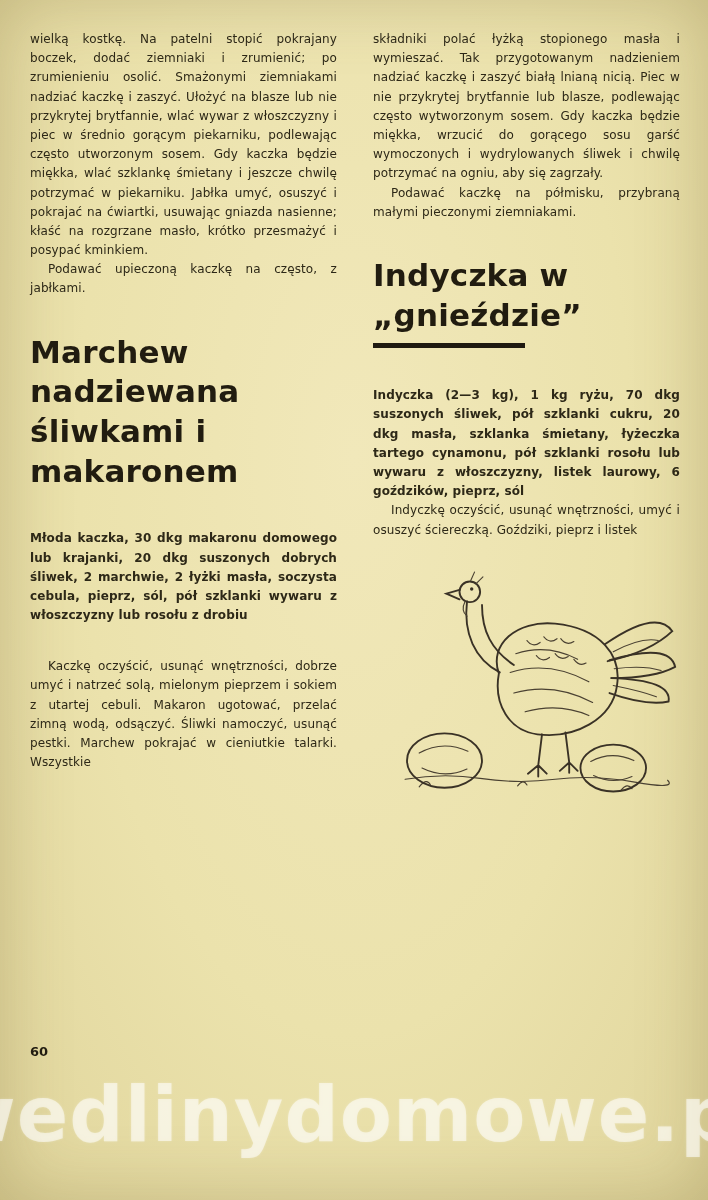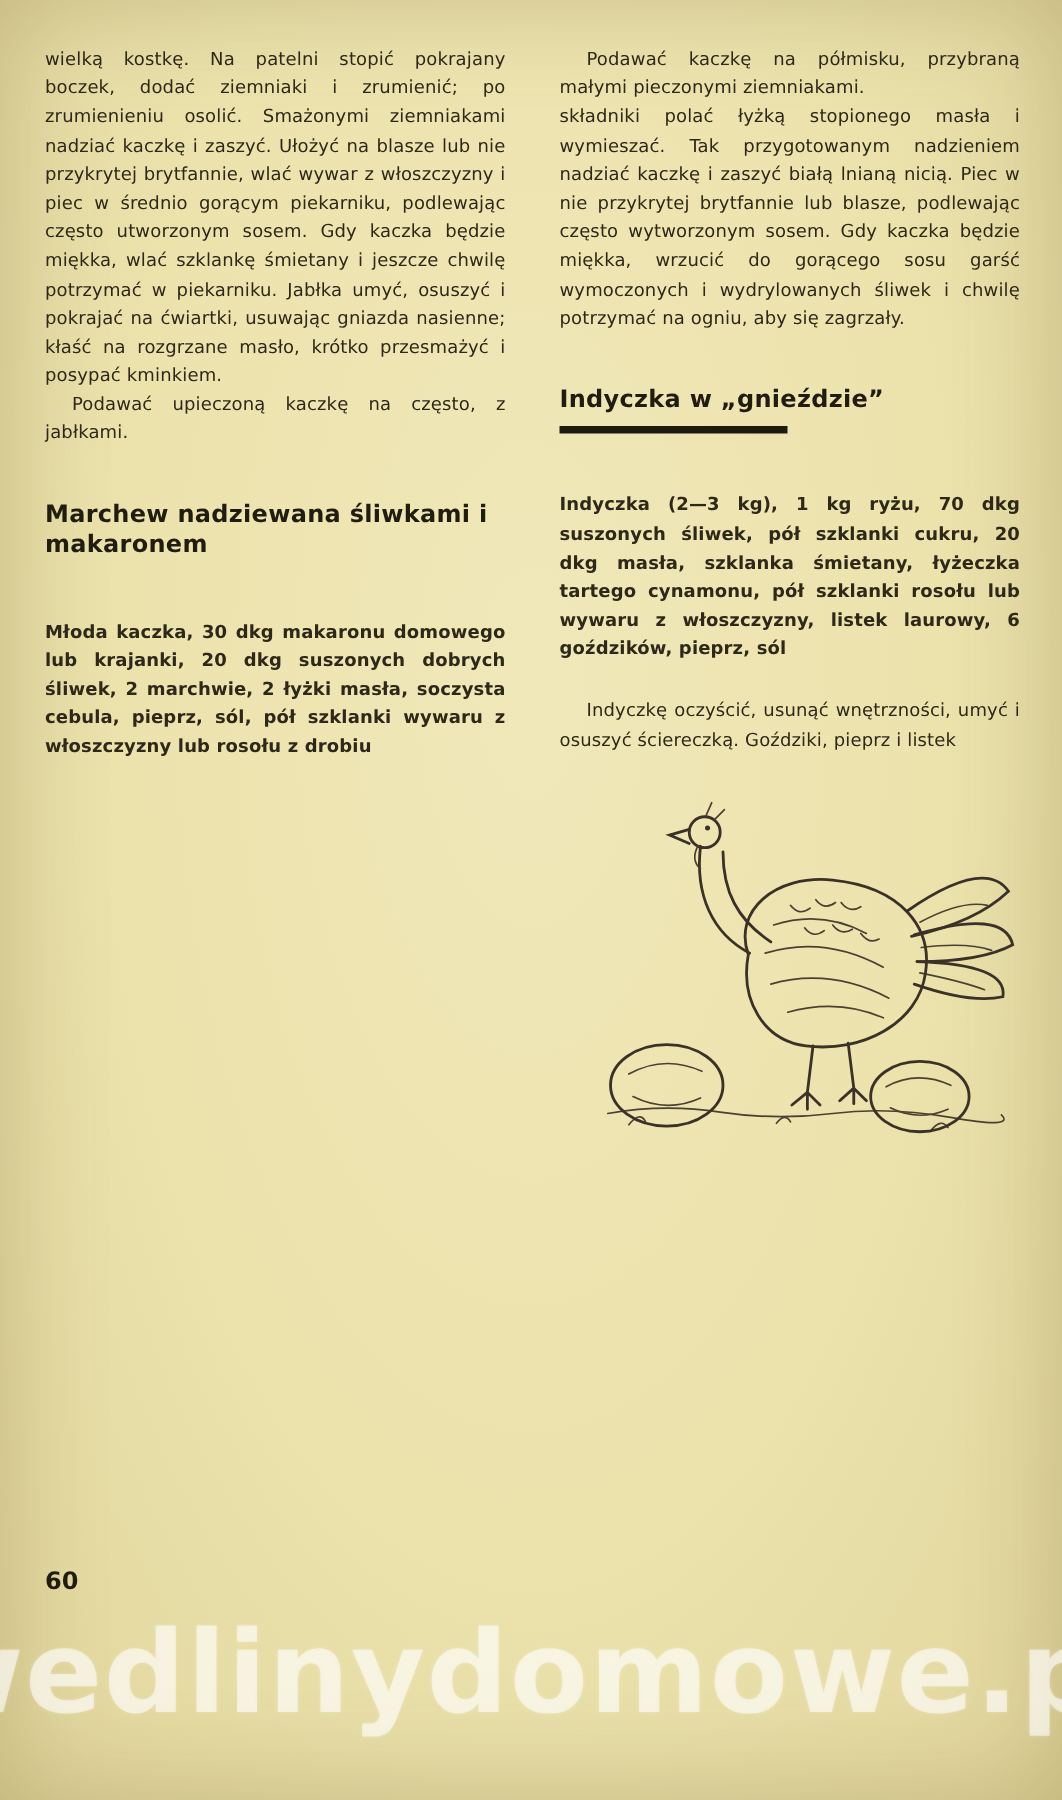--- a/index.html
+++ b/index.html
@@ -24,25 +24,25 @@
   .col { width: 307px; }
   .body {
     margin: 0;
     font-size: 12px;
     line-height: 1.6;
     text-align: justify;
     letter-spacing: 0.1px;
   }
   .indent { text-indent: 1.5em; }
   .bold { font-weight: 700; margin-top: 38px; }
-  .mt-md { margin-top: 22px; }
+  .mt-md { }
   .mt-lg { margin-top: 32px; }
   .heading {
     margin: 34px 0 24px 0;
-    font-size: 16px;
+    font-size: 31px;
     font-weight: 700;
     line-height: 1.28;
     letter-spacing: 0.2px;
     color: #211c10;
   }
   .heading.tight { margin-bottom: 8px; }
   .heading-rule {
     width: 152px;
     height: 5px;
     background: #1f1a10;
@@ -51,21 +51,21 @@
   .illustration-wrap {
     margin-top: 14px;
     width: 307px;
     display: flex;
     justify-content: center;
   }
   .page-number {
     position: absolute;
     left: 30px;
     top: 1044px;
-    font-size: 16px;
+    font-size: 13px;
     font-weight: 700;
     color: #211c10;
   }
   .watermark {
     position: absolute;
     top: 1070px;
     left: 50%;
     transform: translateX(-50%);
     white-space: nowrap;
     font-size: 76px;
@@ -83,25 +83,26 @@
 
 <div class="page">
 
   <div class="columns">
 
     <div class="col">
       <p class="body">wielką kostkę. Na patelni stopić pokrajany boczek, dodać ziemniaki i zrumienić; po zrumienieniu osolić. Smażonymi ziemniakami nadziać kaczkę i zaszyć. Ułożyć na blasze lub nie przykrytej brytfannie, wlać wywar z włoszczyzny i piec w średnio gorącym piekarniku, podlewając często utworzonym sosem. Gdy kaczka będzie miękka, wlać szklankę śmietany i jeszcze chwilę potrzymać w piekarniku. Jabłka umyć, osuszyć i pokrajać na ćwiartki, usuwając gniazda nasienne; kłaść na rozgrzane masło, krótko przesmażyć i posypać kminkiem.</p>
       <p class="body indent">Podawać upieczoną kaczkę na często, z jabłkami.</p>
       <h2 class="heading">Marchew nadziewana śliwkami i makaronem</h2>
       <p class="body bold">Młoda kaczka, 30 dkg makaronu domowego lub krajanki, 20 dkg suszonych dobrych śliwek, 2 marchwie, 2 łyżki masła, soczysta cebula, pieprz, sól, pół szklanki wywaru z włoszczyzny lub rosołu z drobiu</p>
+      <p class="body indent mt-lg">Kaczkę oczyścić, usunąć wnętrzności, dobrze umyć i natrzeć solą, mielonym pieprzem i sokiem z utartej cebuli. Makaron ugotować, przelać zimną wodą, odsączyć. Śliwki namoczyć, usunąć pestki. Marchew pokrajać w cieniutkie talarki. Wszystkie</p>
     </div>
 
     <div class="col">
+      <p class="body">składniki polać łyżką stopionego masła i wymieszać. Tak przygotowanym nadzieniem nadziać kaczkę i zaszyć białą lnianą nicią. Piec w nie przykrytej brytfannie lub blasze, podlewając często wytworzonym sosem. Gdy kaczka będzie miękka, wrzucić do gorącego sosu garść wymoczonych i wydrylowanych śliwek i chwilę potrzymać na ogniu, aby się zagrzały.</p>
       <p class="body indent">Podawać kaczkę na półmisku, przybraną małymi pieczonymi ziemniakami.</p>
-      <p class="body">składniki polać łyżką stopionego masła i wymieszać. Tak przygotowanym nadzieniem nadziać kaczkę i zaszyć białą lnianą nicią. Piec w nie przykrytej brytfannie lub blasze, podlewając często wytworzonym sosem. Gdy kaczka będzie miękka, wrzucić do gorącego sosu garść wymoczonych i wydrylowanych śliwek i chwilę potrzymać na ogniu, aby się zagrzały.</p>
       <h2 class="heading tight">Indyczka w „gnieździe”</h2>
       <div class="heading-rule"></div>
       <p class="body bold">Indyczka (2—3 kg), 1 kg ryżu, 70 dkg suszonych śliwek, pół szklanki cukru, 20 dkg masła, szklanka śmietany, łyżeczka tartego cynamonu, pół szklanki rosołu lub wywaru z włoszczyzny, listek laurowy, 6 goździków, pieprz, sól</p>
       <p class="body indent mt-md">Indyczkę oczyścić, usunąć wnętrzności, umyć i osuszyć ściereczką. Goździki, pieprz i listek</p>
 
       <div class="illustration-wrap">
         <svg width="300" height="250" viewBox="0 0 320 266" aria-hidden="true">
 
           <path class="ink-thin" d="M30 240 Q 70 233 110 239 T 190 240 T 275 243 T 310 241"></path>
           <path class="ink-thin" d="M45 248 q 8 -10 12 -2 M260 252 q 7 -9 12 -2 M150 247 q 6 -8 10 -1"></path>

